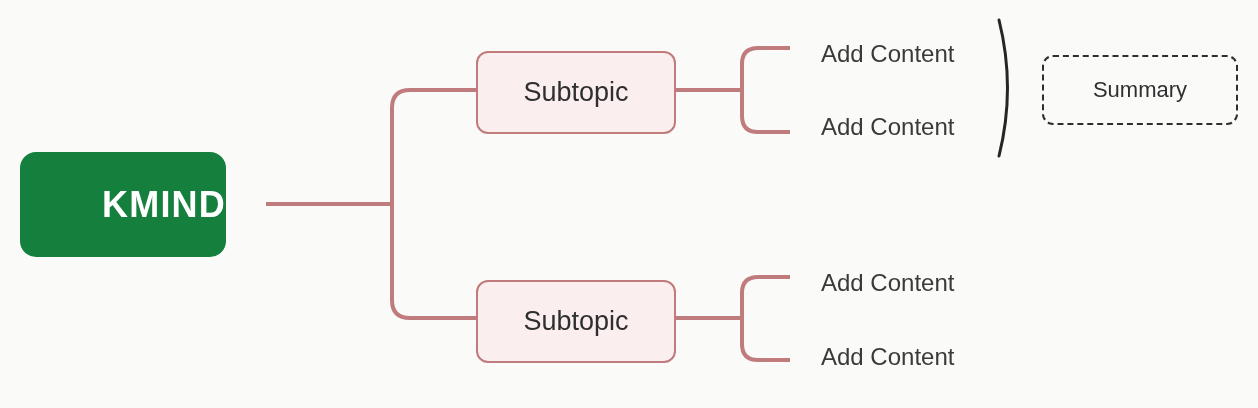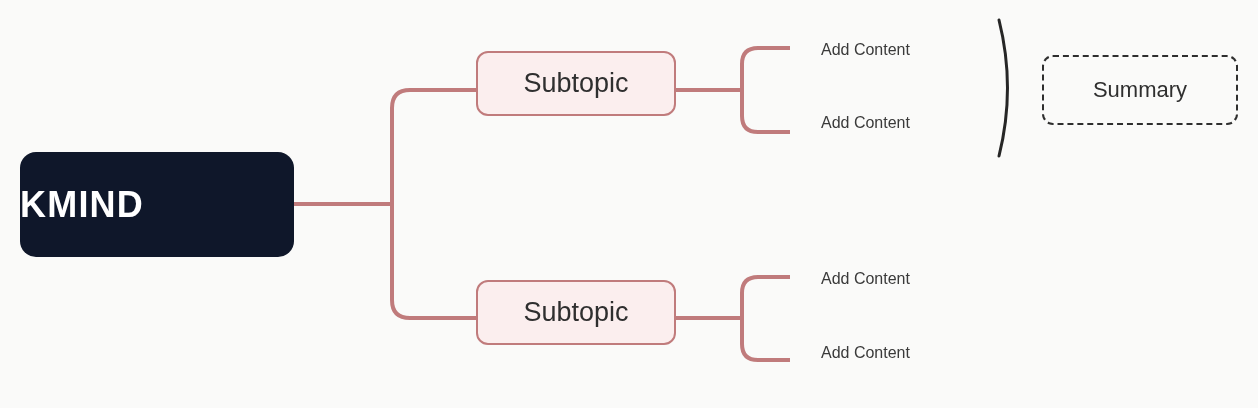--- a/index.html
+++ b/index.html
@@ -26,43 +26,43 @@
     width: 1258px;
     height: 408px;
     pointer-events: none;
   }
 
   
   .root-node {
     position: absolute;
     left: 20px;
     top: 152px;
-    width: 274px;
+    width: 206px;
     height: 105px;
-    background: #0f172a;
+    background: #15803d;
     border-radius: 16px;
     display: flex;
     align-items: center;
-    justify-content: flex-start;
+    justify-content: flex-end;
     box-sizing: border-box;
   }
   .root-label {
     color: #ffffff;
     font-size: 36px;
     font-weight: bold;
     letter-spacing: 1.2px;
     line-height: 1;
   }
 
   
   .subtopic-node {
     position: absolute;
     left: 476px;
     width: 200px;
-    height: 65px;
+    height: 83px;
     background: #fbeeee;
     border: 2px solid #c07b7c;
     border-radius: 12px;
     display: flex;
     align-items: center;
     justify-content: center;
     box-sizing: border-box;
   }
   .subtopic-node.top { top: 51px; }
   .subtopic-node.bottom { top: 280px; }
@@ -71,21 +71,21 @@
     font-size: 27px;
     font-weight: normal;
     line-height: 1;
   }
 
   
   .leaf-label {
     position: absolute;
     left: 821px;
     color: #3a3a3a;
-    font-size: 16px;
+    font-size: 24px;
     line-height: 1;
     white-space: nowrap;
   }
   .leaf-label.l1 { top: 42px; }
   .leaf-label.l2 { top: 115px; }
   .leaf-label.l3 { top: 271px; }
   .leaf-label.l4 { top: 345px; }
 
   
   .summary-node {

